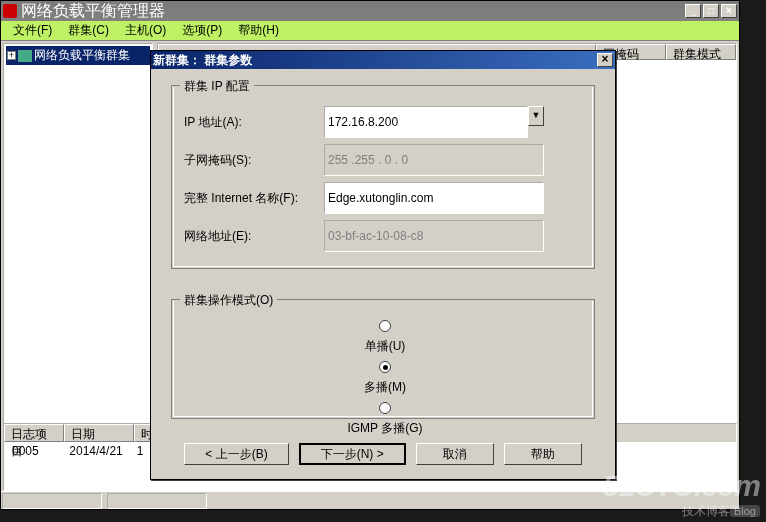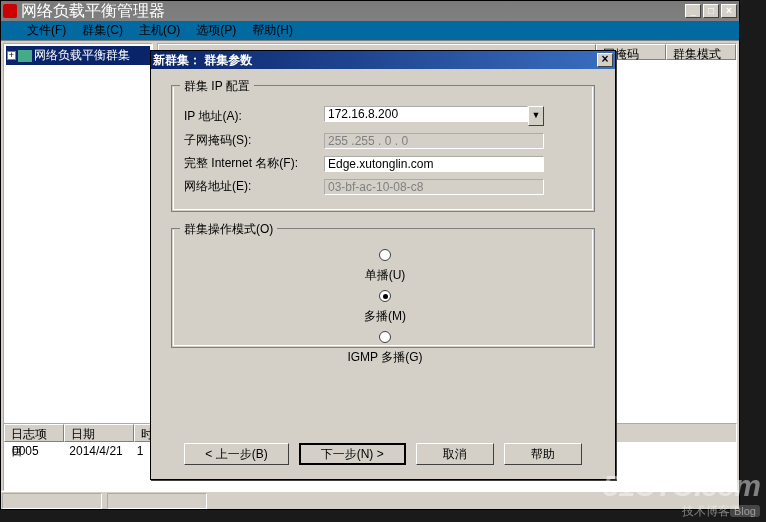--- a/index.html
+++ b/index.html
@@ -5,21 +5,21 @@
 * { box-sizing: border-box; font-family: "Microsoft YaHei", SimSun, Tahoma, sans-serif; font-size: 12px; }
 body { margin: 0; background: #1a1a1a; width: 766px; height: 522px; position: relative; overflow: hidden; }
 
 .main-window { position: absolute; left: 0; top: 0; width: 740px; height: 510px; background: #d4d0c8; border: 1px solid #000; }
 .titlebar { height: 20px; background: linear-gradient(#7a7a7a, #808080); color: #fff; display: flex; align-items: center; padding: 0 2px; }
 .titlebar .icon { width: 14px; height: 14px; background: #c00; margin-right: 4px; border-radius: 2px; }
 .titlebar .title { flex: 1; font-size: 16px; }
 .win-btns { display: flex; gap: 2px; }
 .win-btn { width: 16px; height: 14px; background: #d4d0c8; border: 1px solid #fff; border-right-color: #404040; border-bottom-color: #404040; text-align: center; line-height: 11px; font-size: 10px; cursor: pointer; font-weight: bold; }
 
-.menubar { height: 20px; background: #0369a1; display: flex; align-items: center; padding: 0 18px; border-bottom: 1px solid #808080; }
+.menubar { height: 20px; background: #bef264; display: flex; align-items: center; padding: 0 4px; border-bottom: 1px solid #808080; }
 .menu-item { padding: 2px 8px; cursor: pointer; }
 
 .content { display: flex; height: calc(100% - 40px); }
 .tree-panel { width: 150px; border: 1px inset #fff; background: #fff; margin: 2px; padding: 2px; }
 .tree-row { display: flex; align-items: center; gap: 2px; padding: 1px; }
 .tree-row.sel { background: #0a246a; color: #fff; }
 .tree-exp { width: 9px; height: 9px; border: 1px solid #808080; text-align: center; line-height: 7px; font-size: 9px; background: #fff; color: #000; }
 .tree-icon { width: 14px; height: 12px; background: #4a8; }
 
 .right-panel { flex: 1; margin: 2px; display: flex; flex-direction: column; }
@@ -35,27 +35,27 @@
 .statusbar { position: absolute; bottom: 0; left: 0; right: 0; height: 18px; background: #d4d0c8; border-top: 1px solid #fff; }
 .status-seg { display: inline-block; width: 100px; height: 16px; border: 1px inset #fff; margin: 1px; }
 
 
 .dialog { position: absolute; left: 150px; top: 50px; width: 466px; height: 430px; background: #d4d0c8; border: 1px solid #000; box-shadow: 1px 1px 0 #404040; }
 .dlg-title { height: 18px; background: linear-gradient(to right, #0a246a, #3a6ebf); color: #fff; display: flex; align-items: center; padding: 0 2px; font-weight: bold; }
 .dlg-title span { flex: 1; }
 .dlg-close { width: 16px; height: 14px; background: #d4d0c8; border: 1px solid #fff; border-right-color: #404040; border-bottom-color: #404040; text-align: center; line-height: 11px; font-weight: bold; cursor: pointer; color: #000; }
 .dlg-body { padding: 16px 20px; }
 
-.groupbox { border: 1px solid #808080; border-top-color: #808080; position: relative; padding: 14px 12px 10px; margin-bottom: 16px; background: #d4d0c8; }
+.groupbox { border: 1px solid #808080; border-top-color: #808080; position: relative; padding: 14px 12px 10px; margin-bottom: 30px; background: #d4d0c8; }
 .groupbox::after { content: ""; position: absolute; inset: 1px; border: 1px solid #fff; border-top: none; pointer-events: none; }
 .gb-title { position: absolute; top: -8px; left: 8px; background: #d4d0c8; padding: 0 4px; z-index: 1; }
 
 .form-row { display: flex; align-items: center; margin: 6px 0; }
 .form-label { width: 140px; }
-.form-field { width: 220px; height: 16px; border: 1px inset #fff; background: #fff; padding: 1px 3px; display: flex; align-items: center; }
+.form-field { width: 220px; height: 32px; border: 1px inset #fff; background: #fff; padding: 1px 3px; display: flex; align-items: center; }
 .form-field.readonly { background: #d4d0c8; color: #808080; }
 .combo { display: flex; }
 .combo .form-field { flex: 1; }
 .combo-btn { width: 16px; height: 20px; background: #d4d0c8; border: 1px solid #fff; border-right-color: #404040; border-bottom-color: #404040; text-align: center; line-height: 16px; cursor: pointer; font-size: 9px; }
 
 .radio-row { display: flex; align-items: center; gap: 6px; margin: 6px 0; padding-left: 4px; flex-direction: column; }
 .radio { width: 12px; height: 12px; border: 1px solid #404040; border-radius: 50%; background: #fff; display: flex; align-items: center; justify-content: center; }
 .radio.checked::after { content: ""; width: 5px; height: 5px; border-radius: 50%; background: #000; display: block; }
 
 .dlg-buttons { position: absolute; bottom: 14px; left: 0; right: 0; display: flex; justify-content: center; gap: 10px; }

